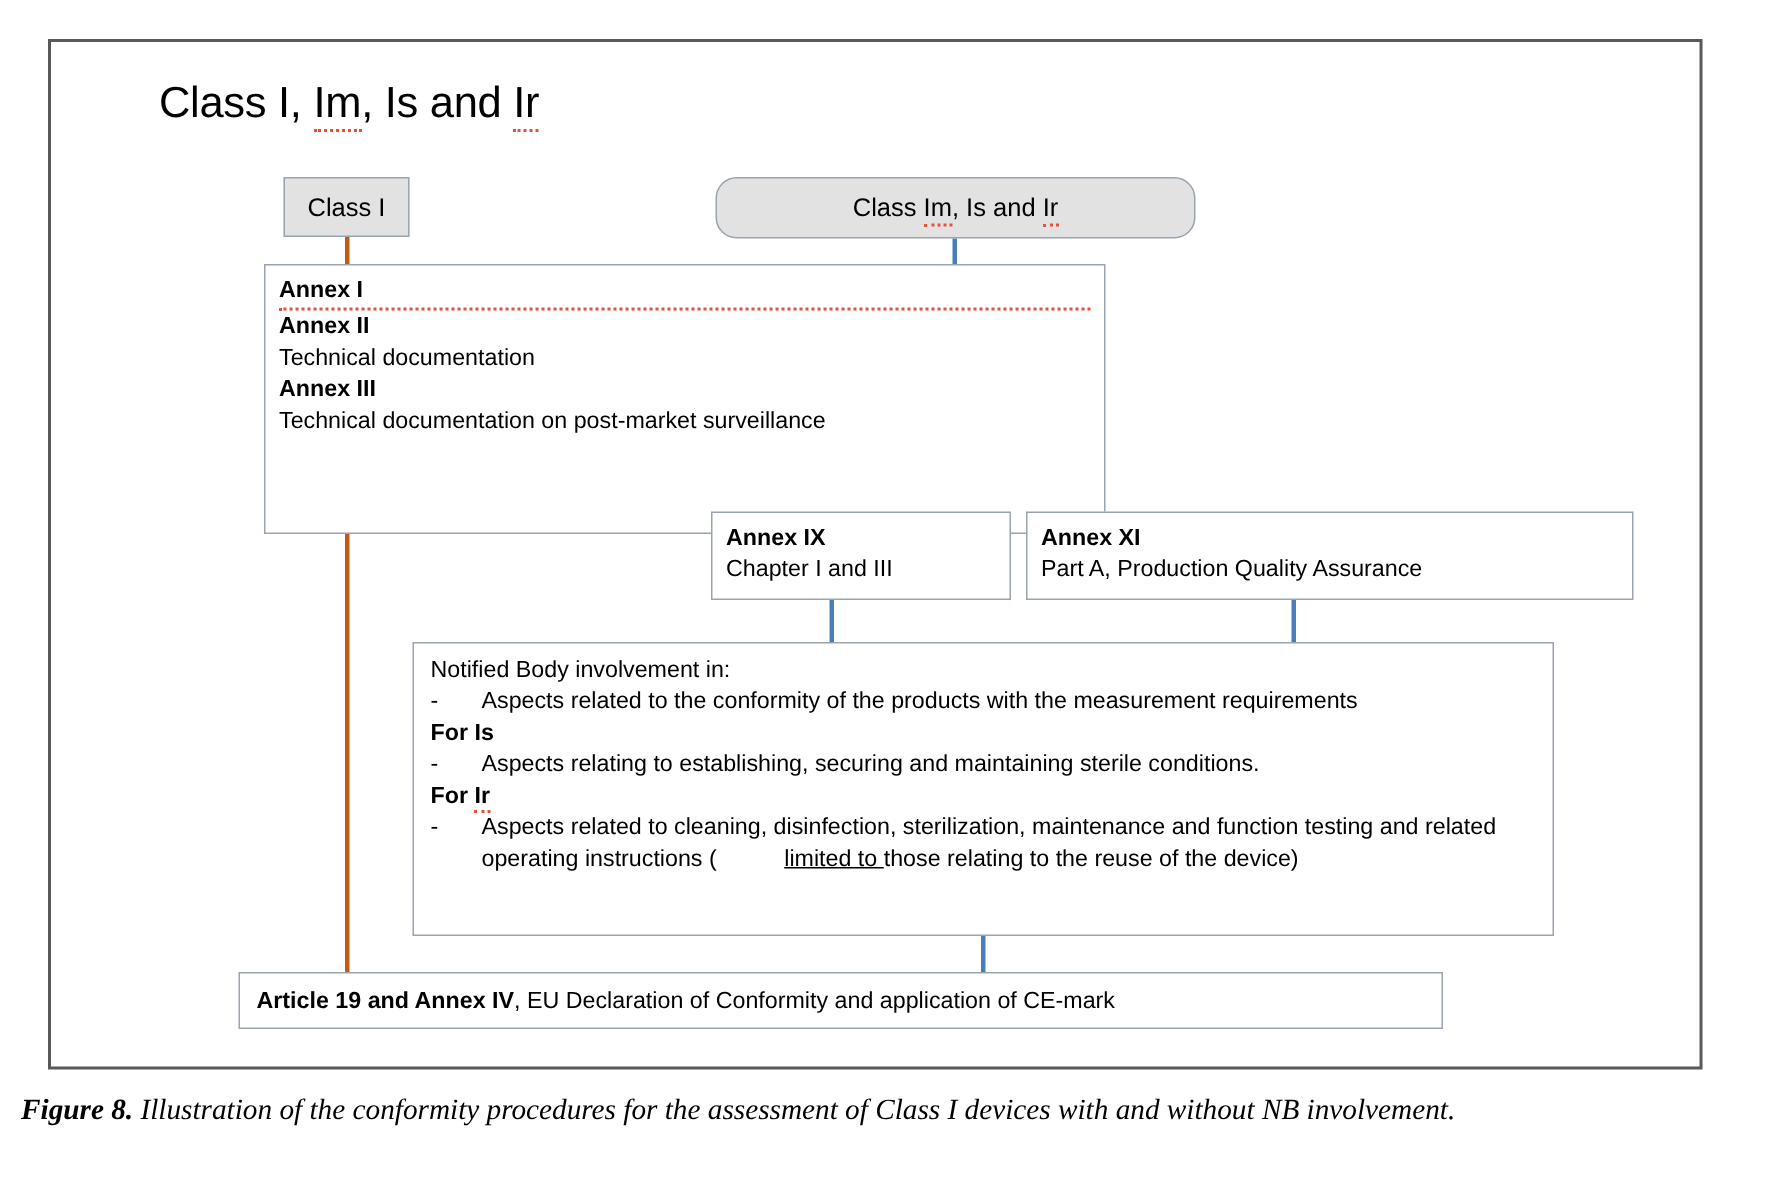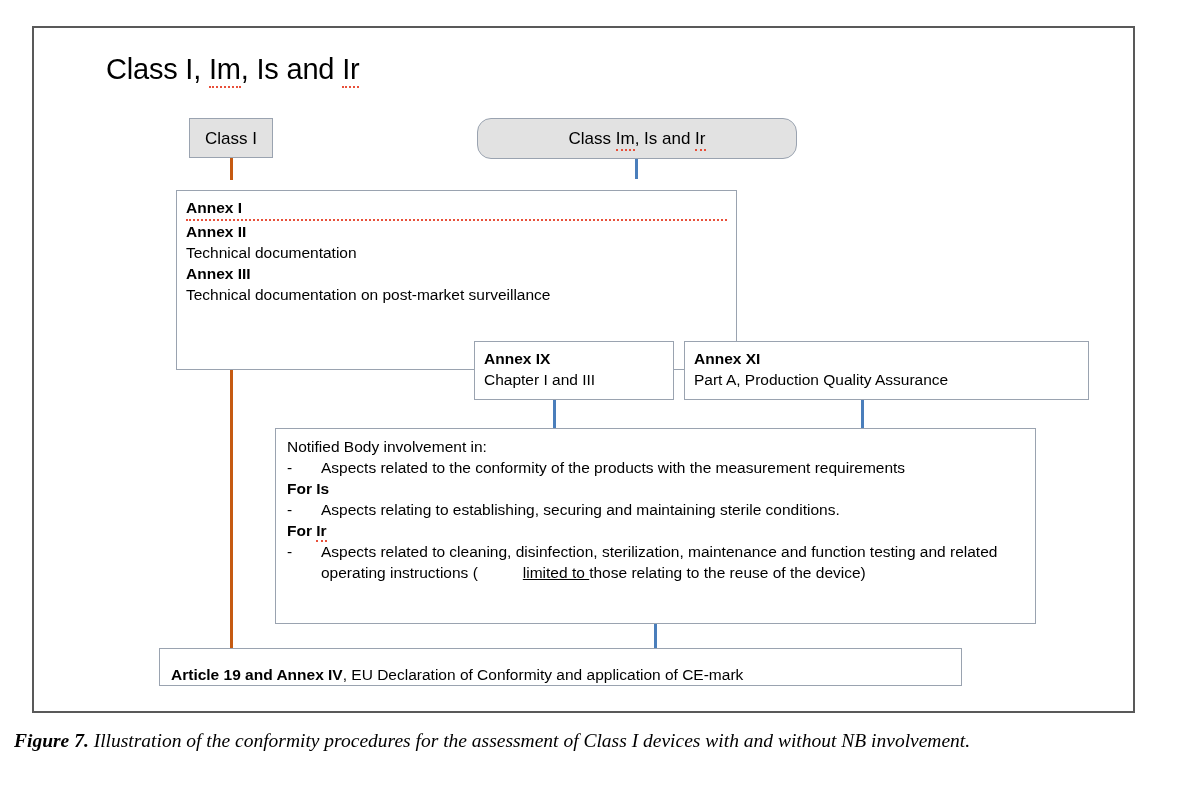--- a/index.html
+++ b/index.html
@@ -83,35 +83,35 @@
   #node-class-i {
     left: 155px; top: 90px; width: 84px; height: 40px;
     font-size: 17px;
   }
   #node-class-im {
     left: 443px; top: 90px; width: 320px; height: 41px;
     font-size: 17px;
     border-radius: 14px;
   }
   #node-annex-123 {
-    left: 142px; top: 162px; width: 561px; height: 180px;
+    left: 142px; top: 148px; width: 561px; height: 180px;
   }
   #node-annex-ix {
     left: 440px; top: 313px; width: 200px; height: 59px;
   }
   #node-annex-xi {
     left: 650px; top: 313px; width: 405px; height: 59px;
   }
   #node-nb {
     left: 241px; top: 400px; width: 761px; height: 196px;
   }
   #node-article-19 {
     left: 125px; top: 620px; width: 803px; height: 38px;
     display: flex;
-    align-items: flex-end;
+    align-items: center;
   }
 
   .line-row { white-space: nowrap; }
 
   
   .bullet {
     display: flex;
     white-space: nowrap;
   }
   .bullet .dash {
@@ -232,15 +232,15 @@
 
       <div class="node" id="node-article-19">
         <div style="padding:0 11px;">
           <span class="bold">Article 19 and Annex IV</span><span>, EU Declaration of Conformity and application of CE-mark</span>
         </div>
       </div>
 
     </div>
   </div>
 
-  <div class="caption"><span class="cap-label">Figure 7.</span><span> Illustration of the conformity procedures for the assessment of Class I devices with and without NB involvement.</span></div>
+  <div class="caption"><span class="cap-label">Figure 8.</span><span> Illustration of the conformity procedures for the assessment of Class I devices with and without NB involvement.</span></div>
 
 </div>
 
 </body></html>

